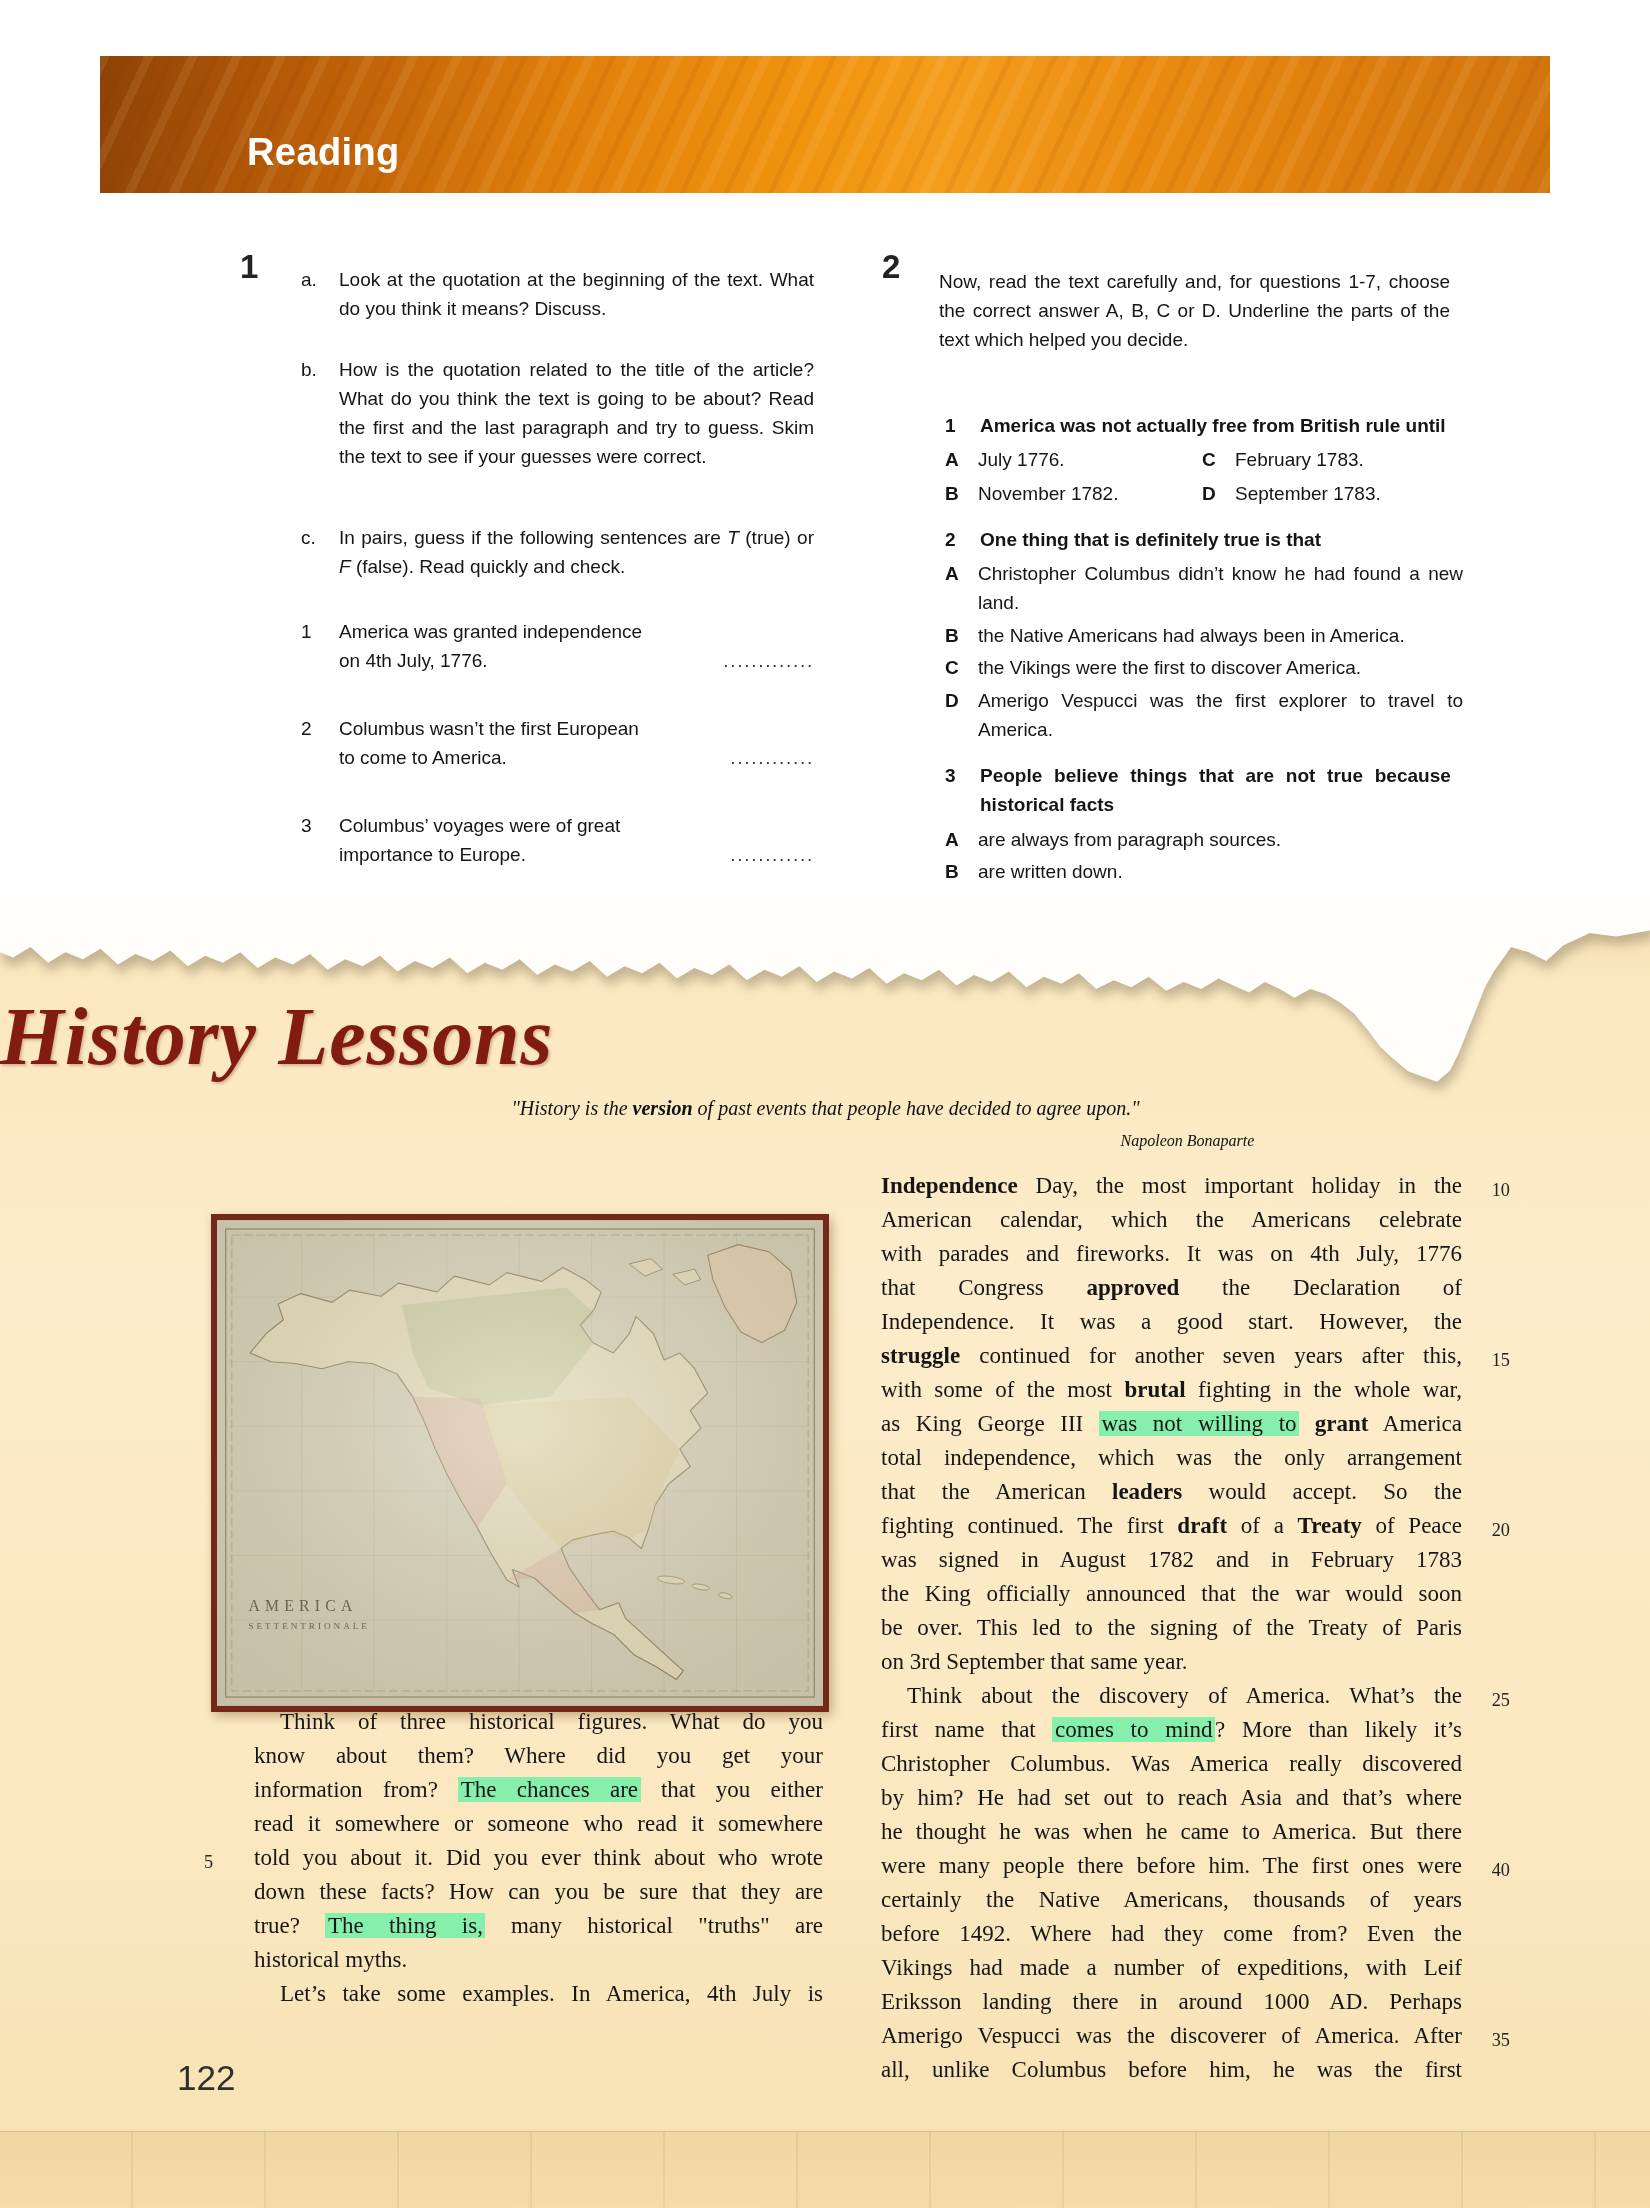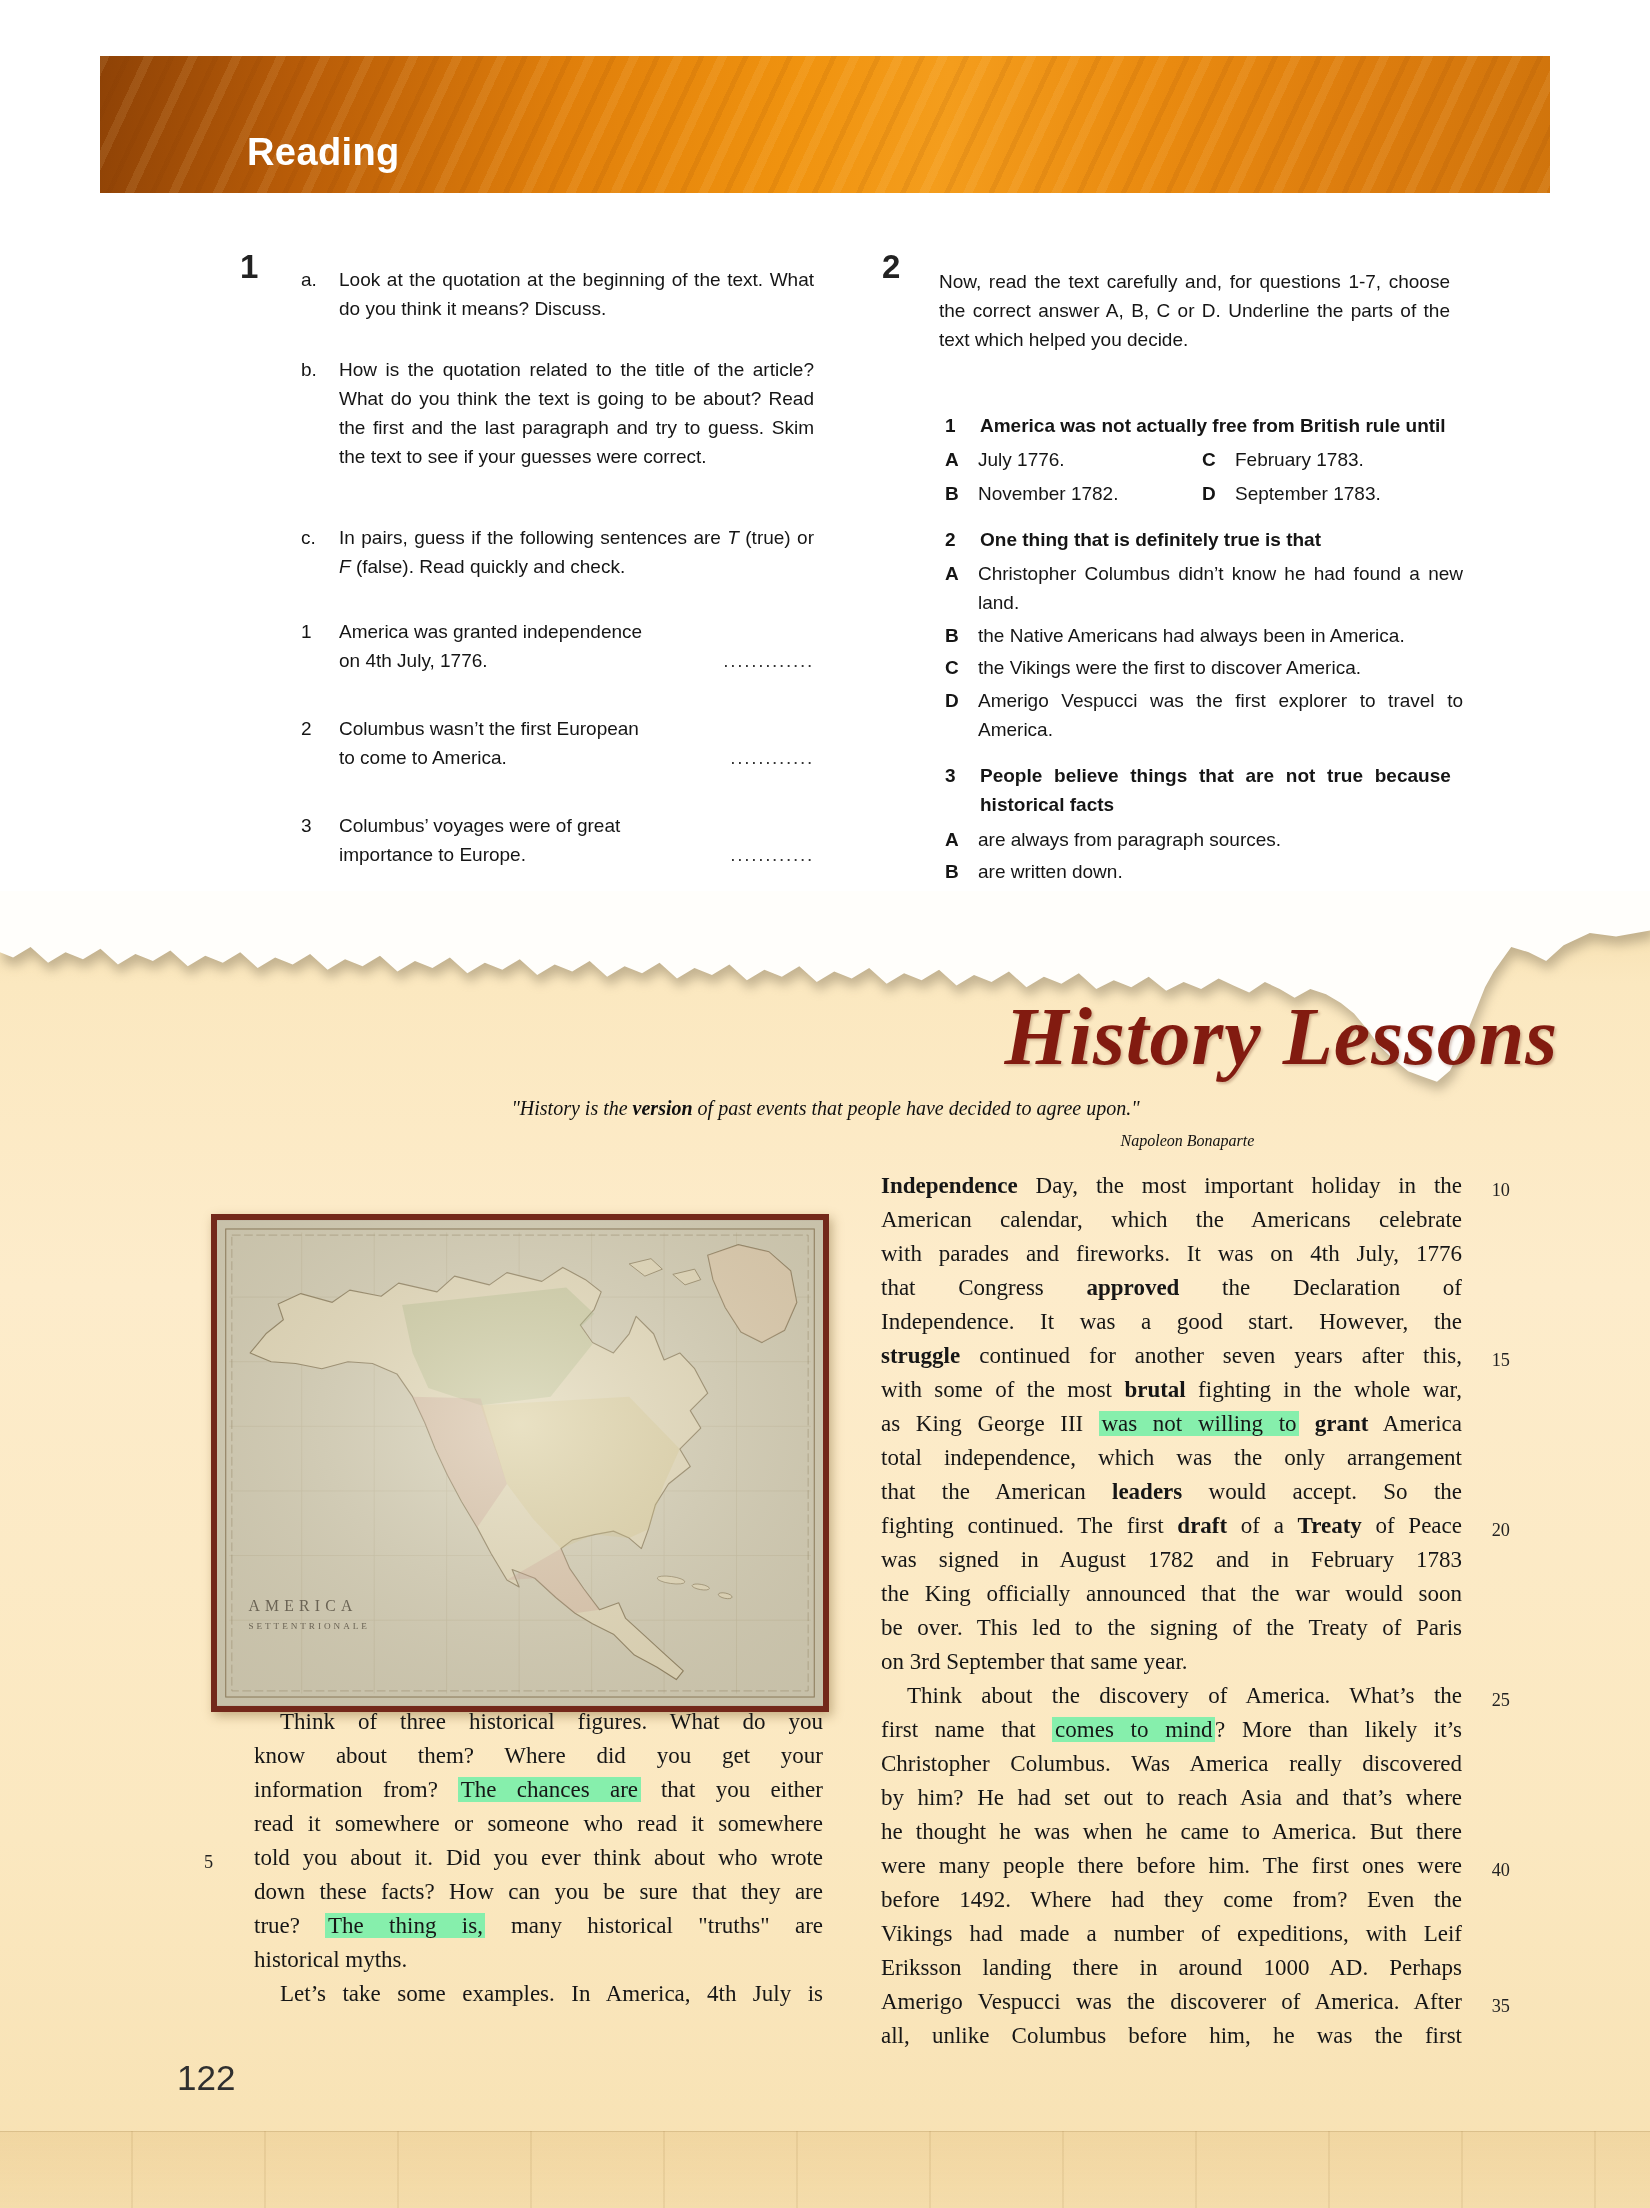--- a/index.html
+++ b/index.html
@@ -48,21 +48,21 @@
   .opt-grid .opt { margin-bottom:0; }
 
   
   .article-bg {
     position:absolute; left:0; top:891px; width:1651px; height:1317px;
     background:linear-gradient(180deg, #f5deac 0%, #fbe8c0 7%, #fdeccb 30%, #fbe8c0 72%, #f7e1b2 100%);
   }
   .torn-svg { position:absolute; left:0; top:891px; width:1651px; height:210px; pointer-events:none; }
 
   .article-title {
-    position:absolute; left:0; top:990px; width:1558px; text-align:right;
+    position:absolute; left:0; top:990px; width:1558px; text-align:left;
     font-family:"Liberation Serif", serif; font-style:italic; font-weight:bold;
     font-size:82px; color:#821b10; letter-spacing:0.9px;
     text-shadow:1.7px 1.7px 2.6px rgba(90,30,10,.25);
   }
   .article-quote {
     position:absolute; left:0; top:1097px; width:1651px; text-align:center;
     font-family:"Liberation Serif", serif; font-style:italic; font-size:20px; color:#101010;
   }
   .attribution {
     position:absolute; left:943px; top:1132px; width:489px; text-align:center;
@@ -307,20 +307,21 @@
       <div class="tline">was signed in August 1782 and in February 1783</div>
       <div class="tline">the King officially announced that the war would soon</div>
       <div class="tline">be over. This led to the signing of the Treaty of Paris</div>
       <div class="tline nojust">on 3rd September that same year.</div>
       <div class="tline indent">Think about the discovery of America. What’s the<span class="lnum right">25</span></div>
       <div class="tline">first name that <span class="hl">comes to mind</span>? More than likely it’s</div>
       <div class="tline">Christopher Columbus. Was America really discovered</div>
       <div class="tline">by him? He had set out to reach Asia and that’s where</div>
       <div class="tline">he thought he was when he came to America. But there</div>
       <div class="tline">were many people there before him. The first ones were<span class="lnum right">40</span></div>
+      <div class="tline">certainly the Native Americans, thousands of years</div>
       <div class="tline">before 1492. Where had they come from? Even the</div>
       <div class="tline">Vikings had made a number of expeditions, with Leif</div>
       <div class="tline">Eriksson landing there in around 1000 AD. Perhaps</div>
       <div class="tline">Amerigo Vespucci was the discoverer of America. After<span class="lnum right">35</span></div>
       <div class="tline">all, unlike Columbus before him, he was the first</div>
     </div>
 
   <div class="page-number">122</div>
   <div class="bottom-strip"></div>
 

